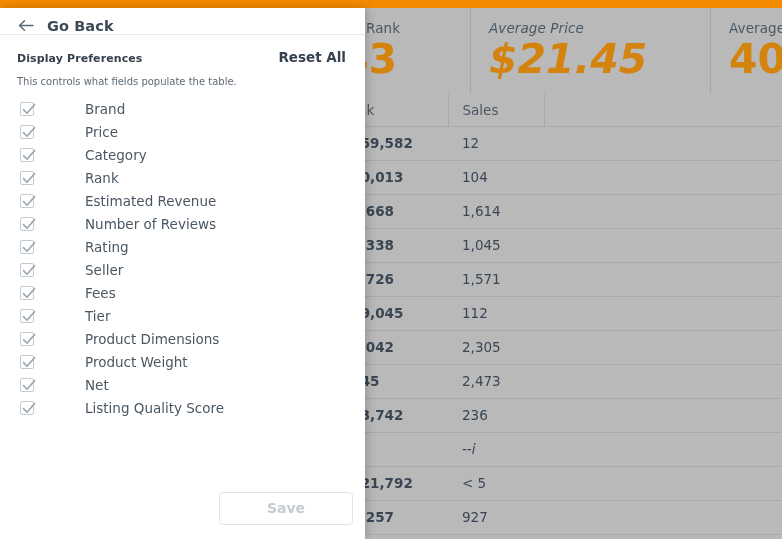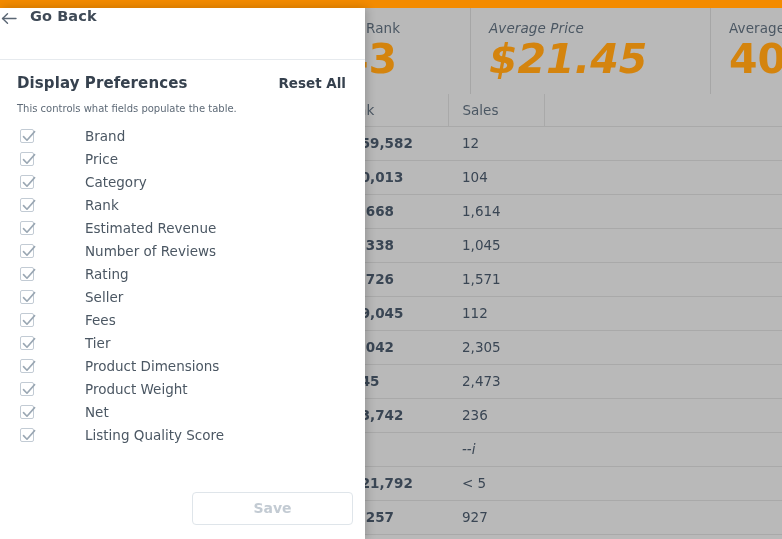--- a/index.html
+++ b/index.html
@@ -110,23 +110,24 @@
   .panel {
     position: absolute; top: 8px; left: 0;
     width: 365px; height: 531px;
     background: #ffffff;
     box-shadow: 2px 0 9px rgba(0,0,0,.20);
     z-index: 20;
     display: flex;
     flex-direction: column;
   }
   .panel-head {
-    height: 52px;
+    height: 27px;
     display: flex;
-    align-items: flex-start;
+    align-items: flex-end;
+    padding-left: 17px;
     border-bottom: 1px solid #e6eaee;
     flex: 0 0 auto;
   }
   .back-arrow {
     width: 19px; height: 19px;
     margin-right: 11px;
     display: inline-block;
     position: relative;
     top: 1px;
   }
@@ -143,21 +144,21 @@
     padding: 14px 17px 0 17px;
     position: relative;
     overflow: hidden;
   }
   .pref-row {
     display: flex;
     align-items: baseline;
     justify-content: space-between;
   }
   .pref-title {
-    font-size: 15px;
+    font-size: 11px;
     font-weight: 700;
     color: #36414e;
     letter-spacing: .1px;
   }
   .reset-all {
     font-size: 13.5px;
     font-weight: 700;
     color: #36414e;
     cursor: pointer;
     padding-right: 2px;
@@ -196,21 +197,21 @@
 
   .panel-foot {
     flex: 0 0 auto;
     height: 62px;
     padding-right: 12px;
     display: flex;
     align-items: center;
     justify-content: flex-end;
   }
   .save-btn {
-    width: 161px; height: 33px;
+    width: 134px; height: 33px;
     border: 1px solid #dfe5ea;
     border-radius: 4px;
     background: #ffffff;
     color: #c3cbd3;
     font-size: 14px;
     font-weight: 700;
     font-family: "DejaVu Sans", "Liberation Sans", sans-serif;
     cursor: default;
   }
 </style>

